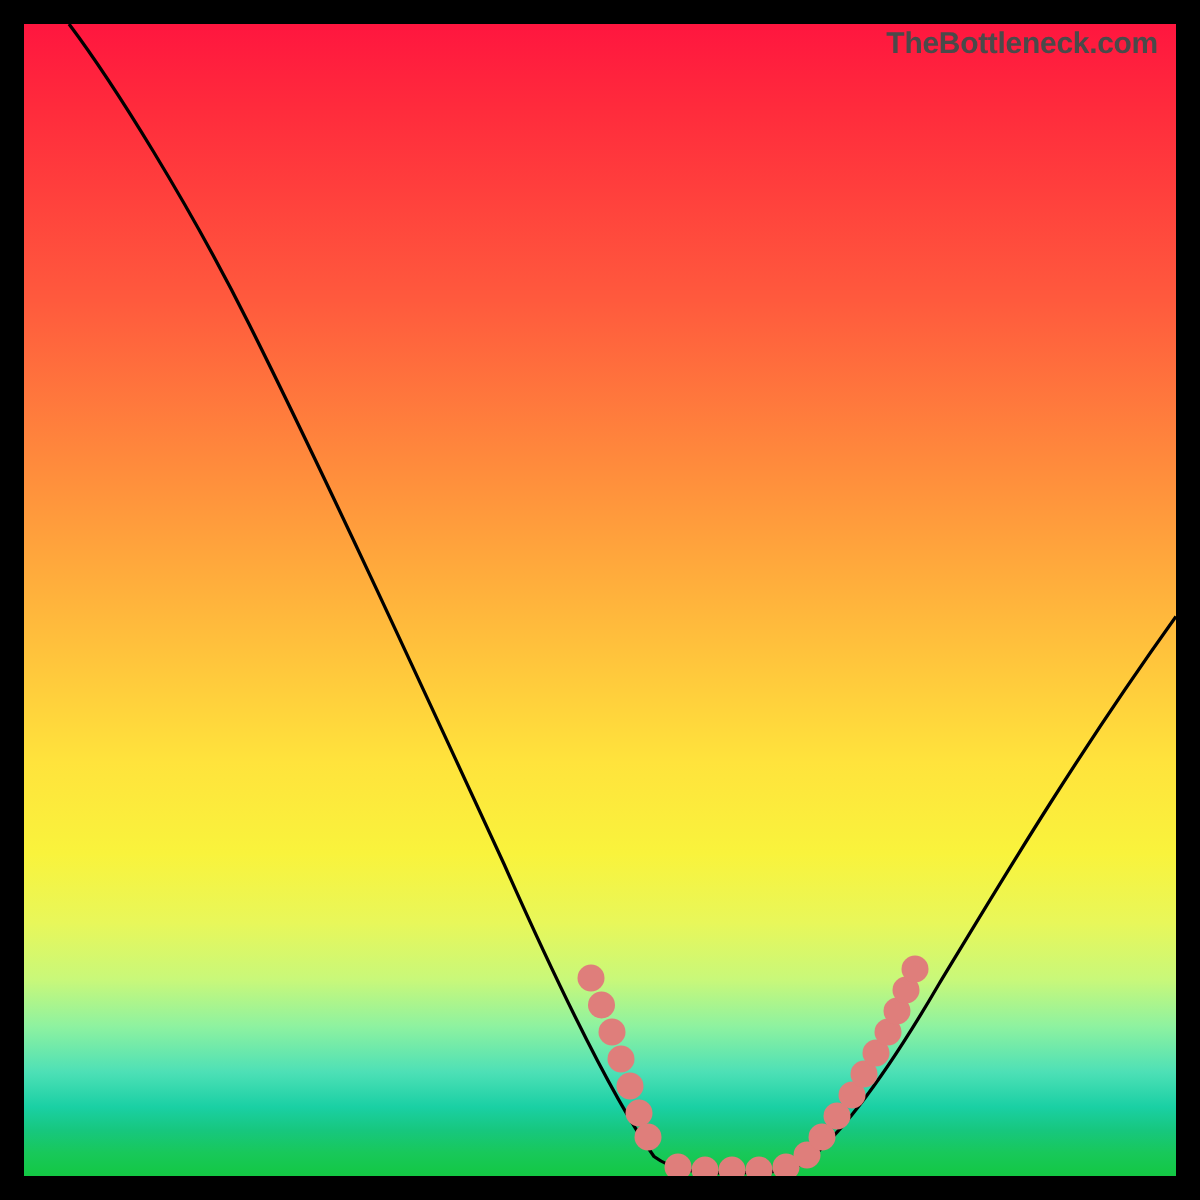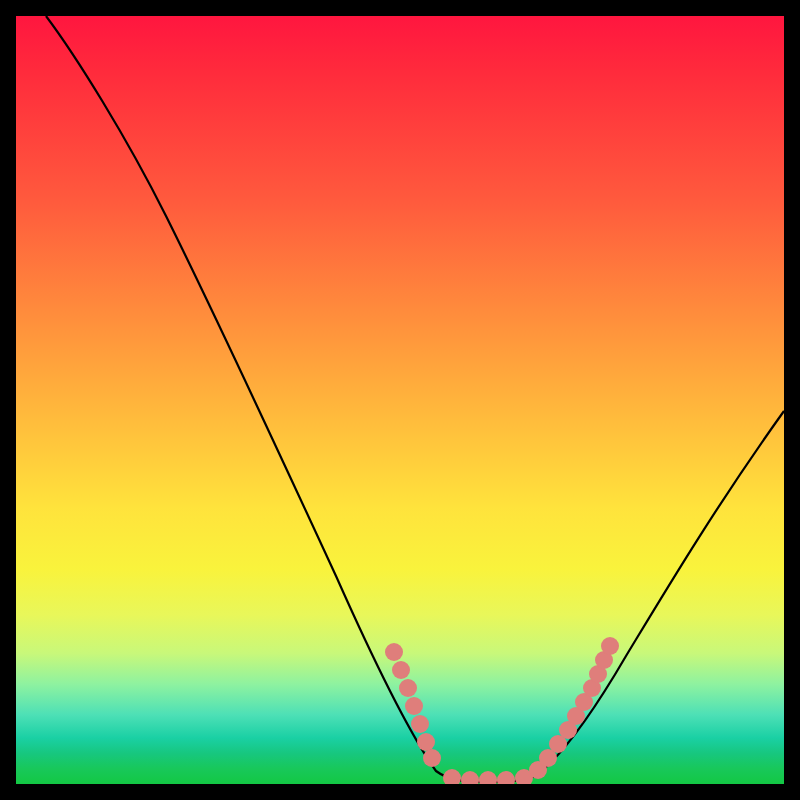--- a/index.html
+++ b/index.html
@@ -71,20 +71,21 @@
     fill: #df7e7b;
     stroke: none;
   }
 </style>
 </head>
 <body>
 
 <div class="frame">
   <div class="plot-area">
 
+    <div class="watermark">TheBottleneck.com</div>
 
     <svg class="curve" viewBox="0 0 768 768" preserveAspectRatio="none">
 
       <path class="curve-path" d="M 30 0
                C 60 40, 110 120, 150 200
                C 200 300, 260 430, 320 560
                C 360 650, 395 720, 420 755
                C 432 764, 448 766, 470 766
                C 490 766, 510 766, 522 758
                C 545 740, 575 700, 610 640

